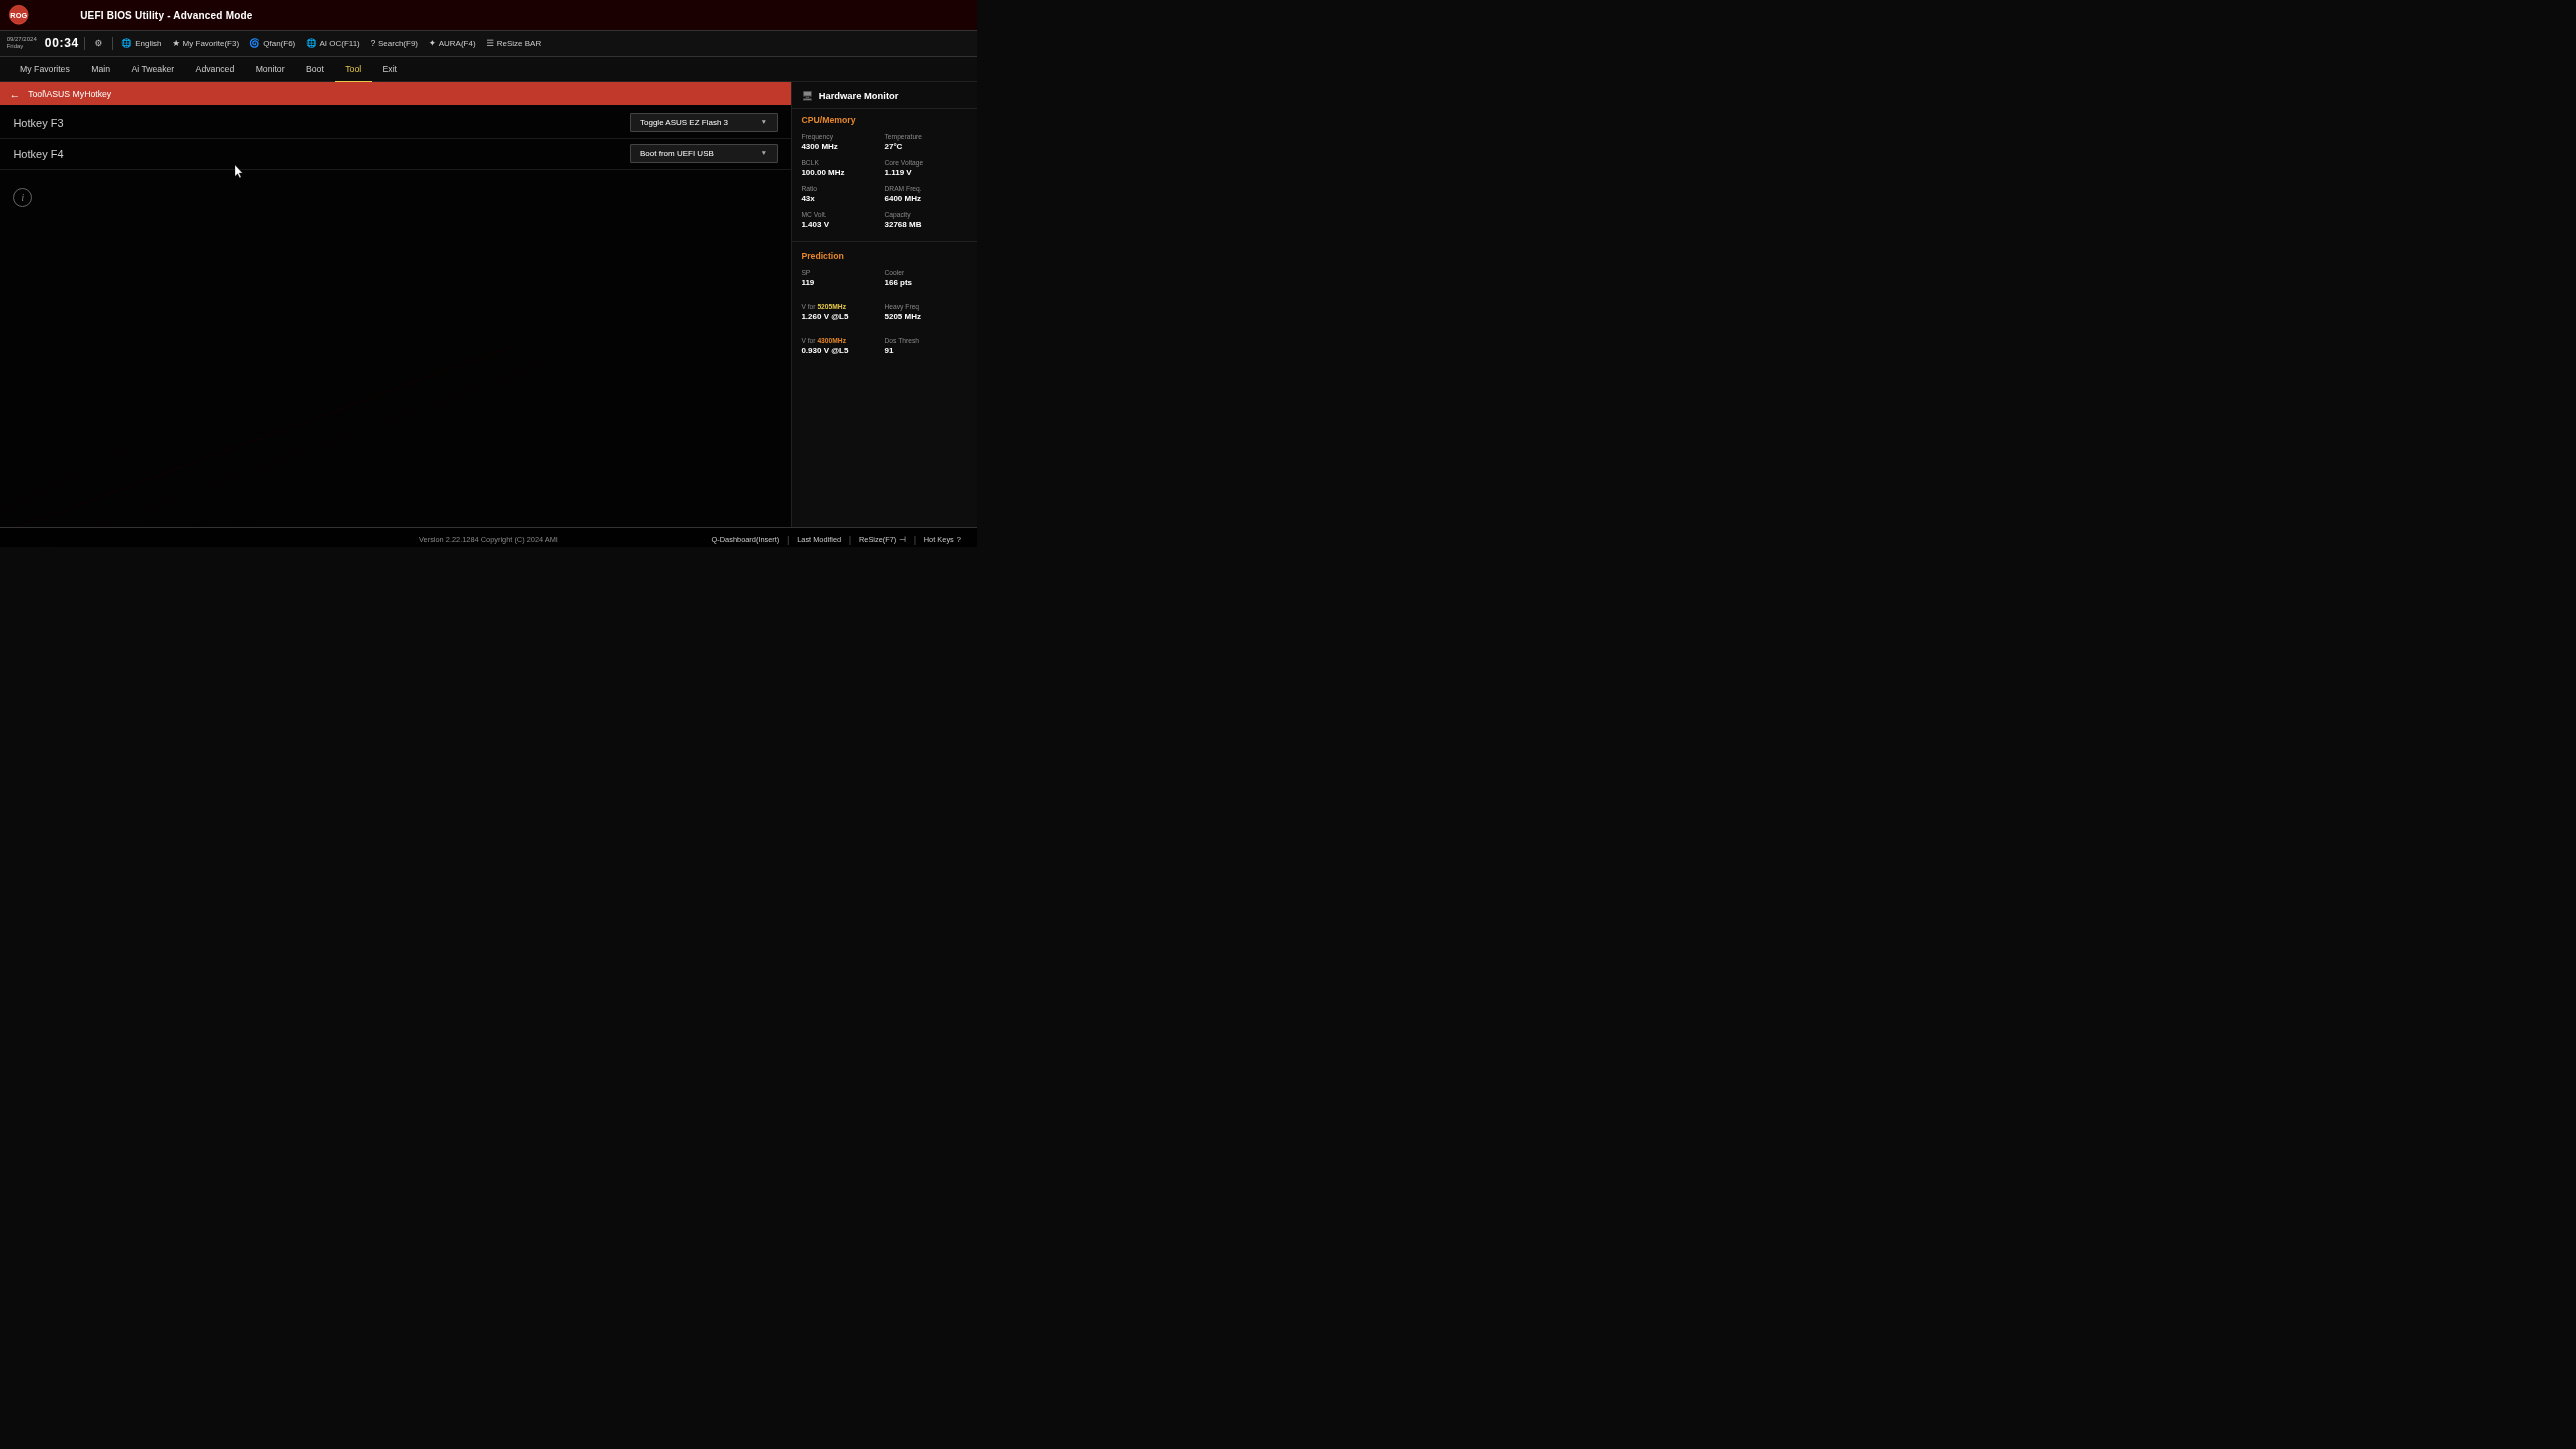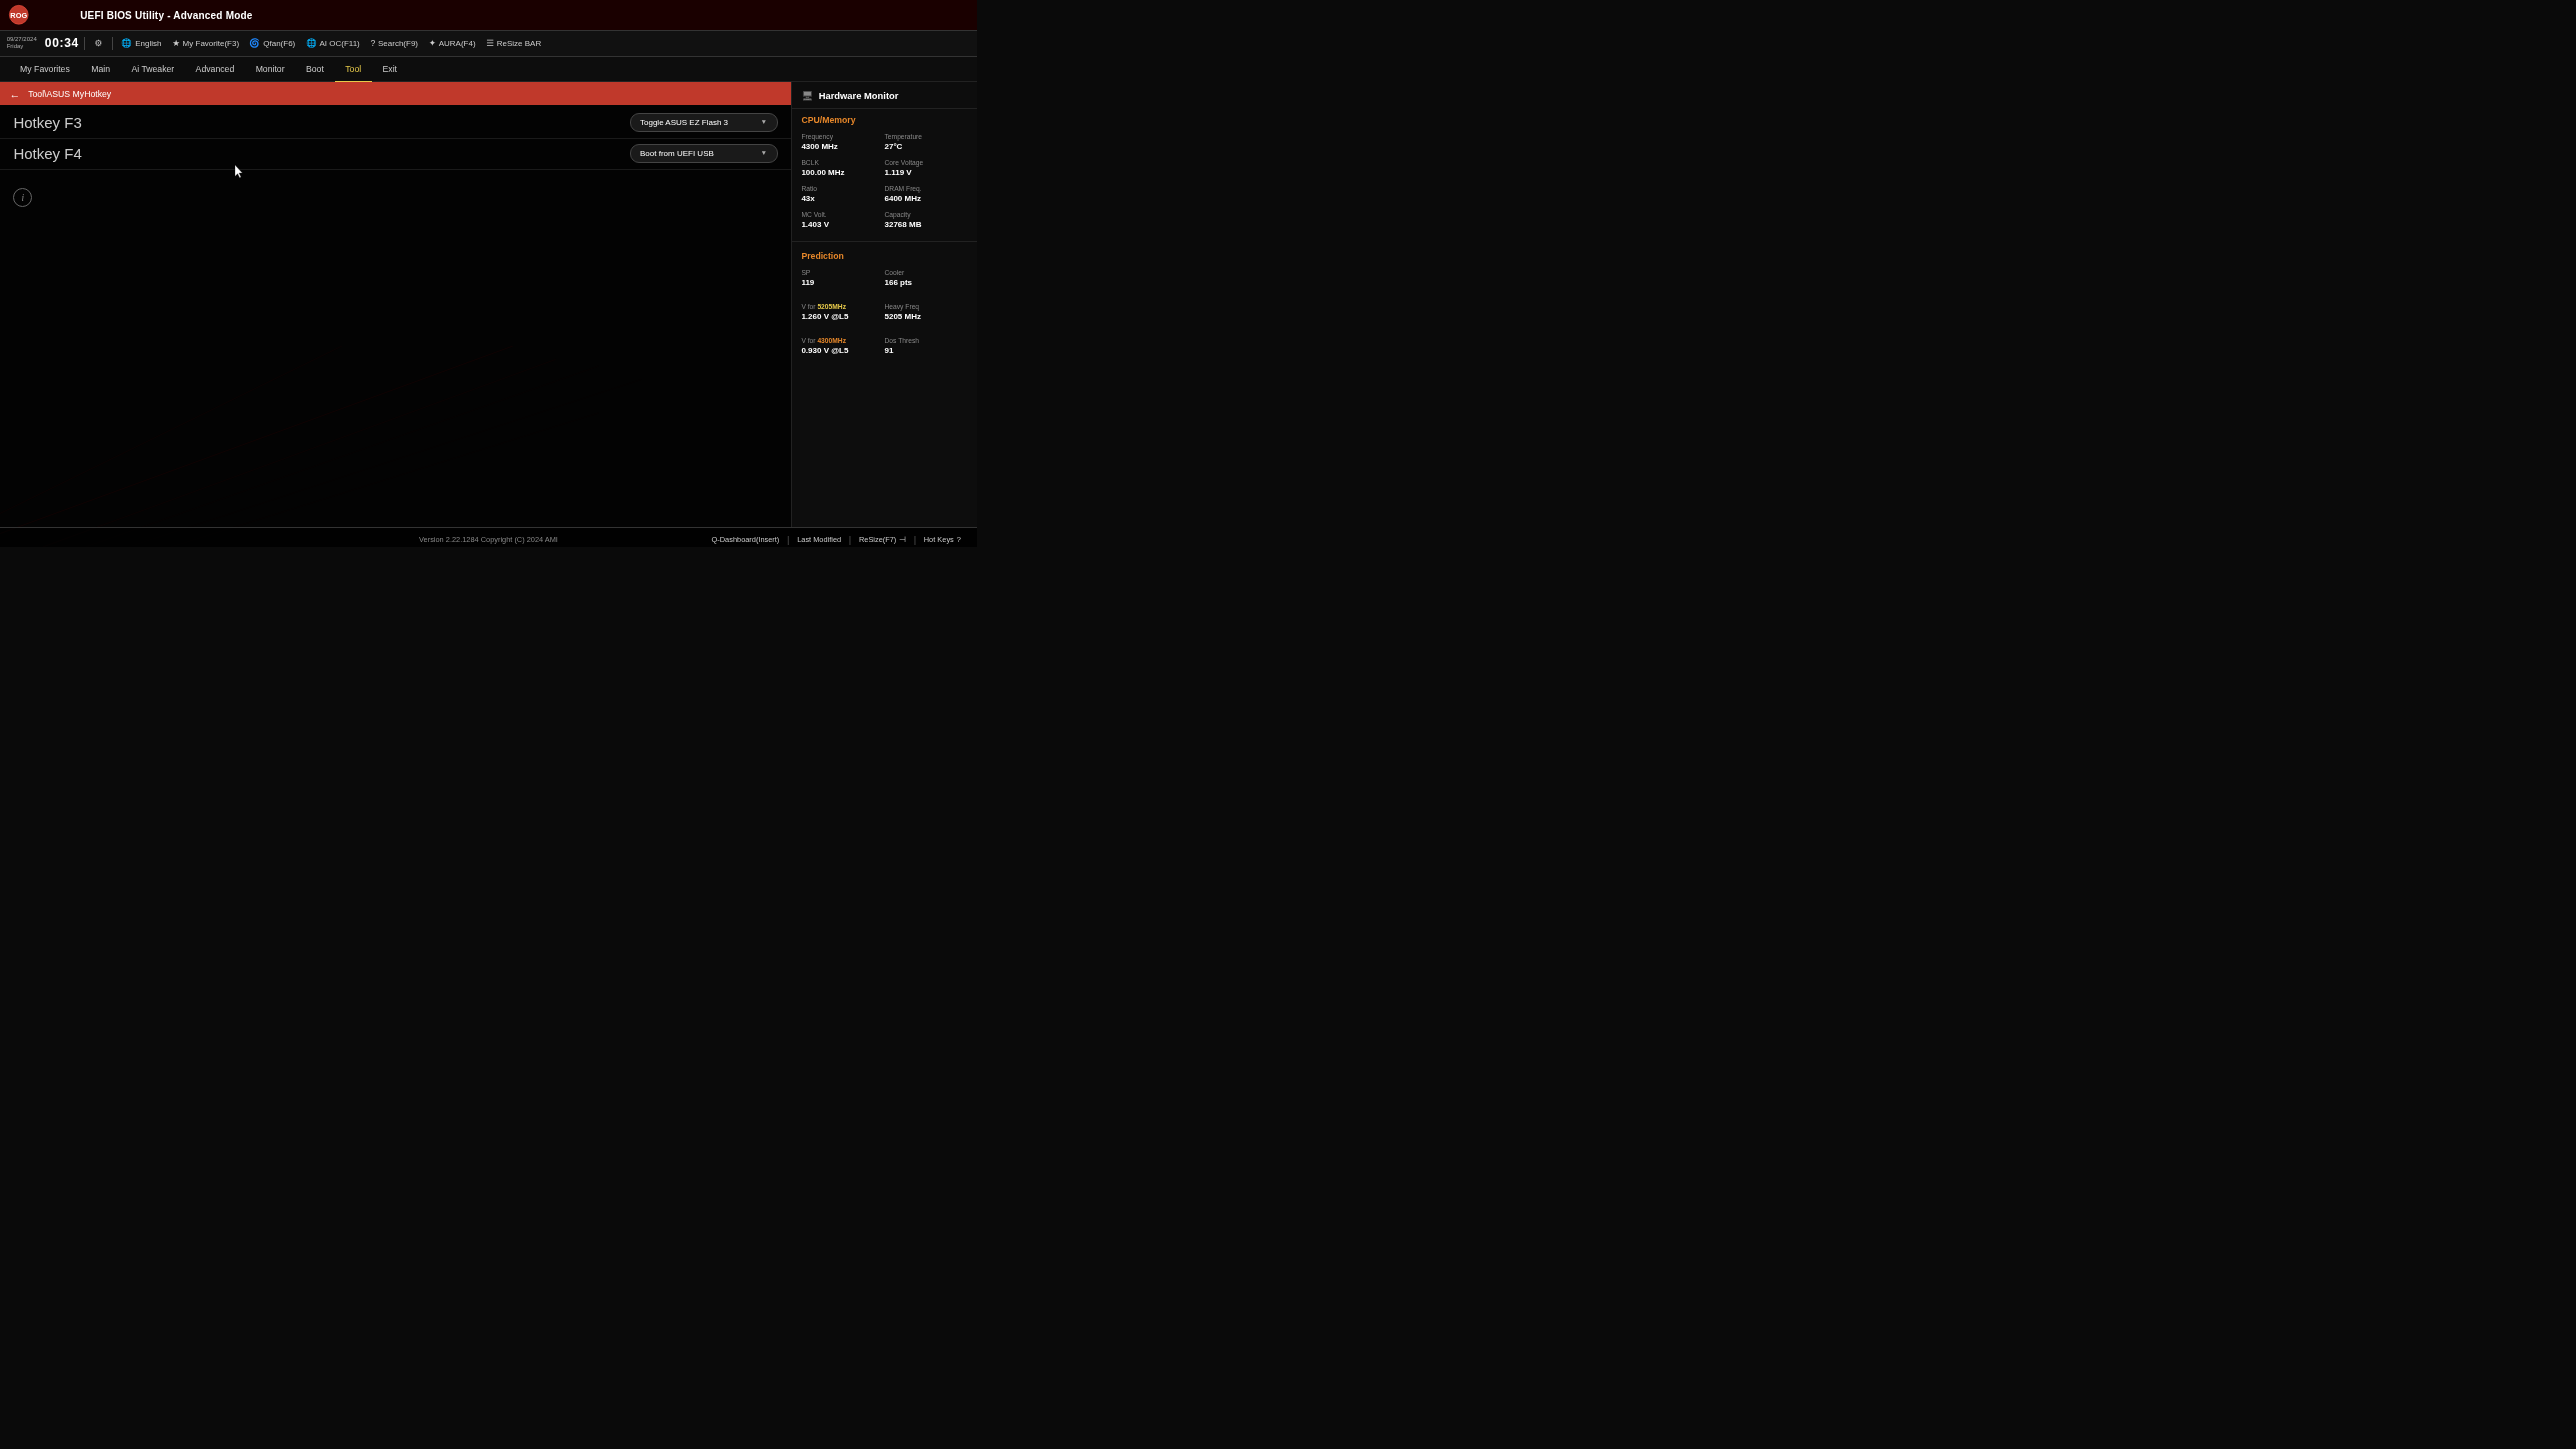--- a/index.html
+++ b/index.html
@@ -171,39 +171,39 @@
     .setting-row {
       display: flex;
       align-items: center;
       height: 31px;
       padding: 0 13.4px;
       border-bottom: 0.7px solid #1a1a1a;
     }
     .setting-label {
       flex: 1;
       color: #ccc;
-      font-size: 15px;
+      font-size: 11px;
     }
     .setting-value {
       display: flex;
       align-items: center;
       gap: 4px;
     }
     .dropdown-btn {
       background: #1a1a1a;
       border: 0.7px solid #444;
       color: #fff;
       font-size: 8px;
       padding: 4px 9.4px;
       min-width: 148px;
       display: flex;
       align-items: flex-start;
       justify-content: space-between;
       cursor: pointer;
-      border-radius: 9px;
+      border-radius: 1px;
     }
     .dropdown-arrow {
       color: #aaa;
       font-size: 6.7px;
       margin-left: 5.4px;
     }
 
     
     .info-icon-container {
       padding: 10.7px 13.4px;

